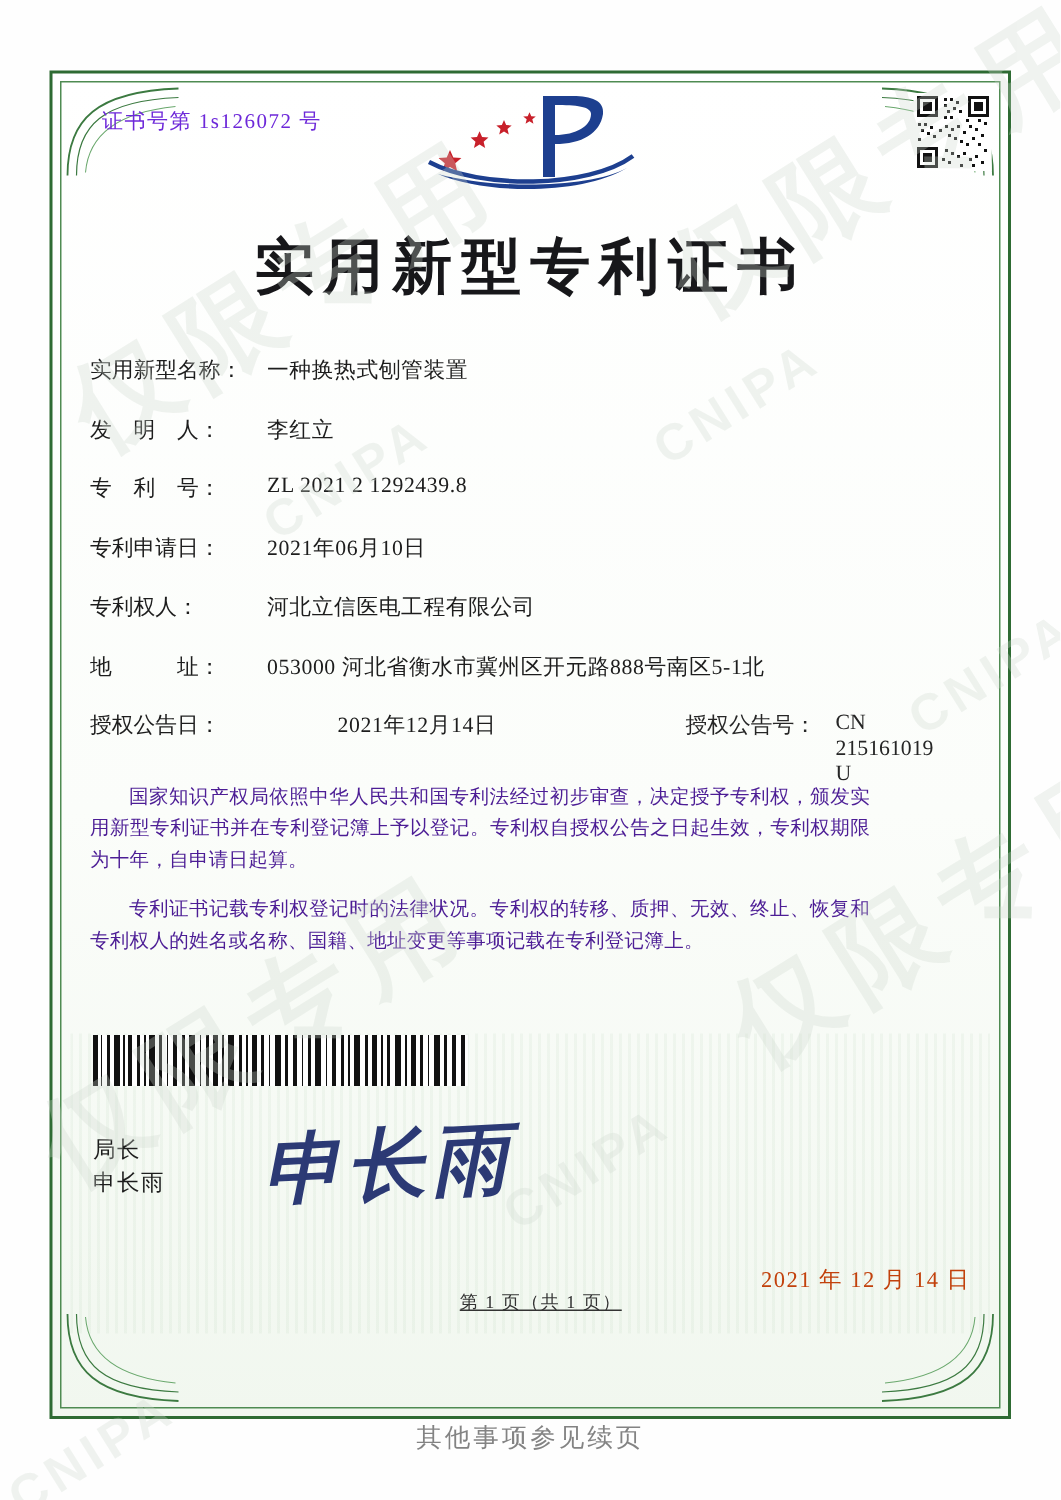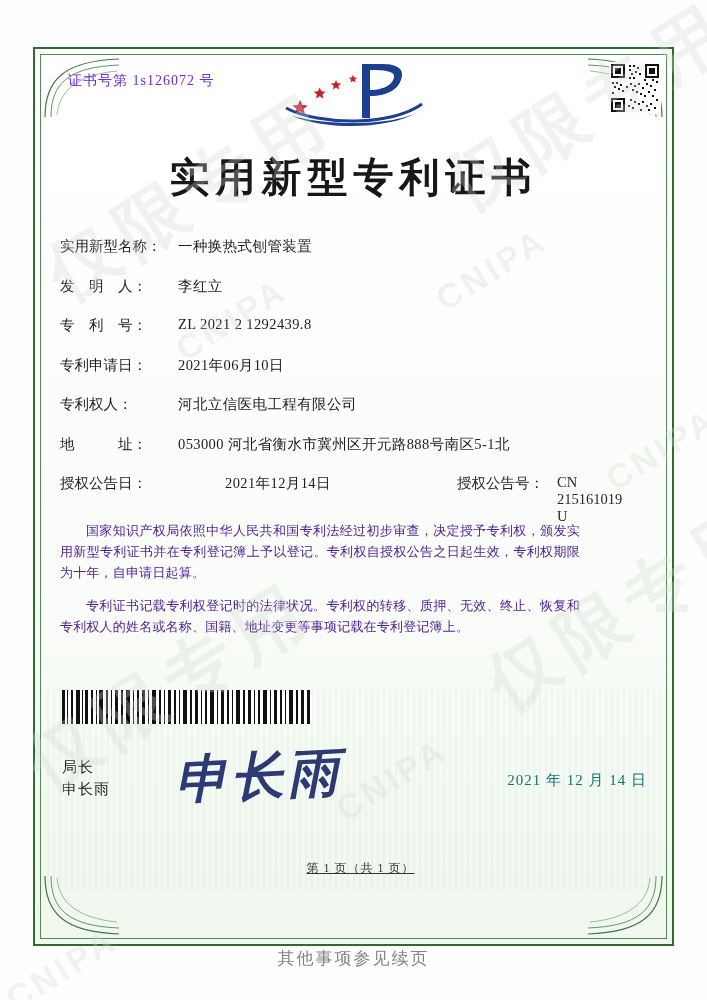--- a/index.html
+++ b/index.html
@@ -121,22 +121,22 @@
   .sig-script{
     position:absolute;left:175px;top:742px;
     font-size:52px;color:#1b2a6b;
     font-family:"Liberation Serif", serif;
     font-style:italic;font-weight:bold;
     transform:rotate(-3deg);
     letter-spacing:4px;
     opacity:.92;
   }
   .sig-date{
-    position:absolute;right:60px;top:771px;
-    font-size:15px;color:#0f766e;letter-spacing:1px;
+    position:absolute;right:60px;top:844px;
+    font-size:15px;color:#c2410c;letter-spacing:1px;
   }
   .page-foot{
     position:absolute;left:14px;right:0;top:860px;text-align:center;
     font-size:12px;color:#333;letter-spacing:1px;text-decoration:underline;
   }
   .bottom-note{
     position:absolute;left:0;right:0;top:947px;text-align:center;
     font-size:17px;color:#5a5a5a;letter-spacing:2px;
     opacity:.75;
   }

